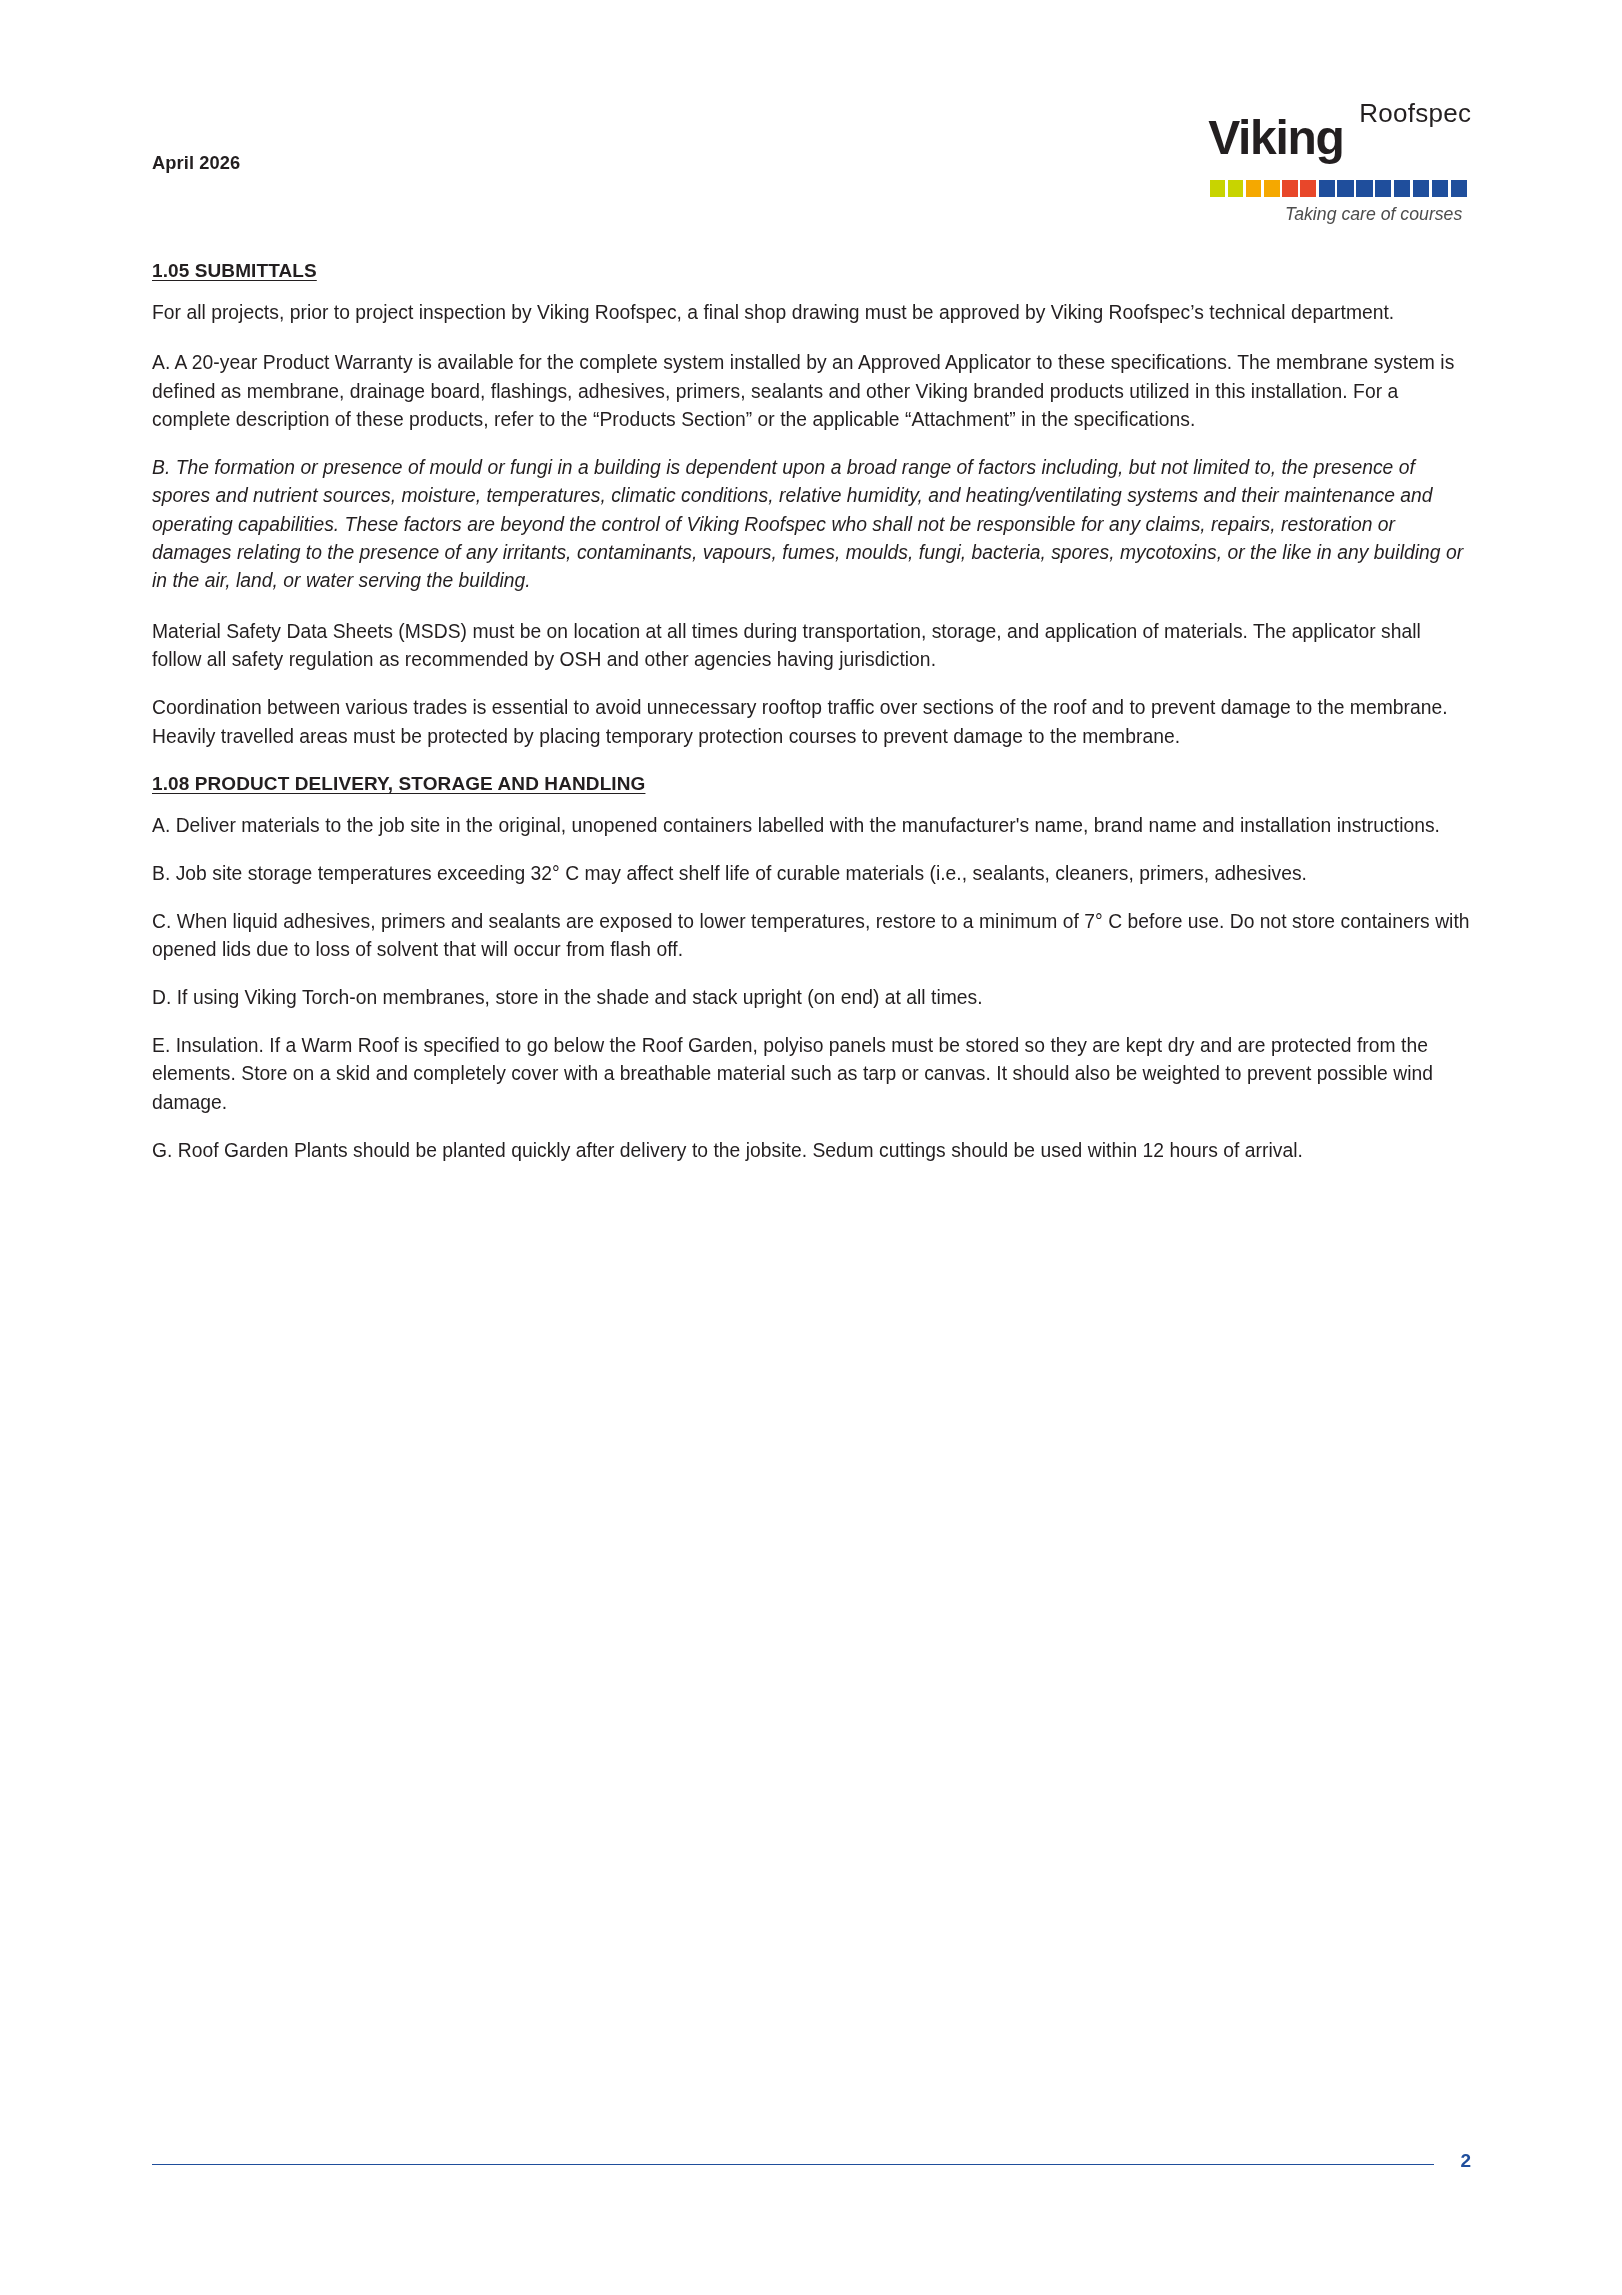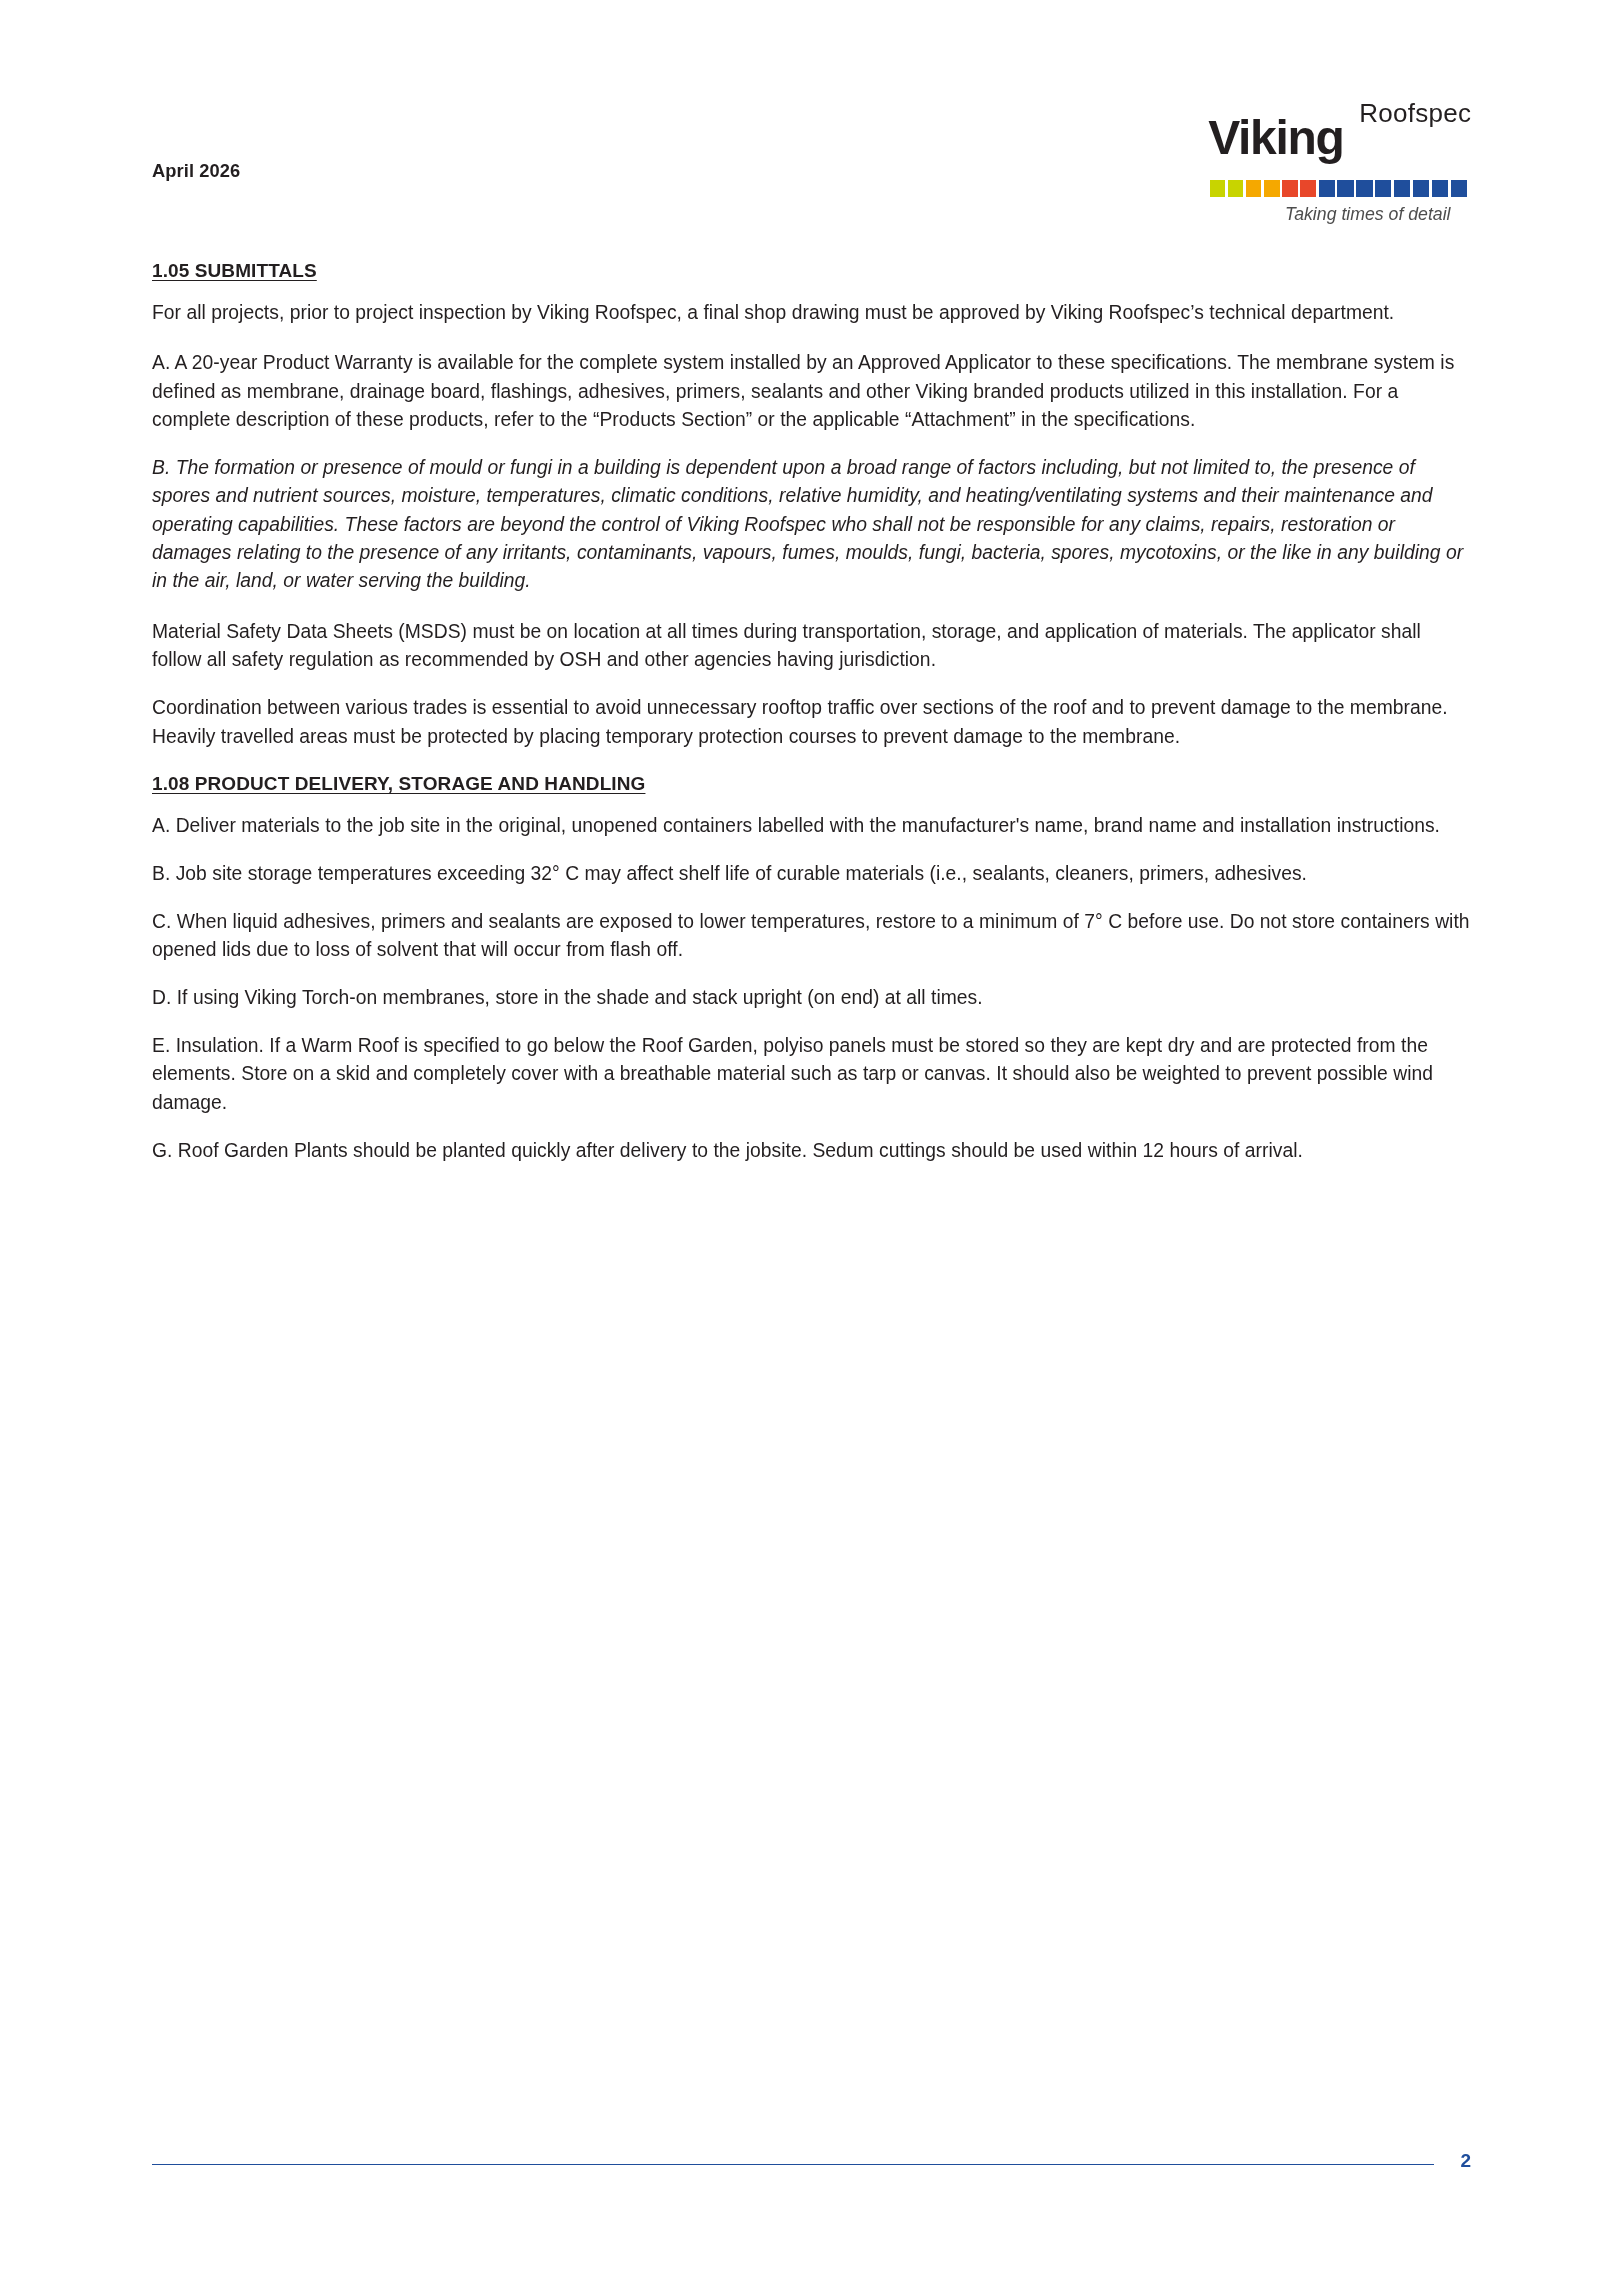--- a/index.html
+++ b/index.html
@@ -33,21 +33,20 @@
     height: 196px;
   }
   .header-date {
     position: absolute;
     left: 0;
     top: 152px;
     font-size: 18.3px;
     font-weight: bold;
     color: #231f20;
     letter-spacing: 0.1px;
-    margin-top: 8px;
   }
   .header-title {
     position: absolute;
     left: 0;
     top: 181px;
     font-size: 29px;
     font-weight: bold;
     color: #1f4e9c;
     letter-spacing: 0.3px;
   }
@@ -176,21 +175,21 @@
             <span class="seg" style="background: rgb(232, 71, 42); width: 15.7px;"></span>
             <span class="seg" style="background: rgb(31, 78, 156); width: 16.4px;"></span>
             <span class="seg" style="background: rgb(31, 78, 156); width: 16.4px;"></span>
             <span class="seg" style="background: rgb(31, 78, 156); width: 16.4px;"></span>
             <span class="seg" style="background: rgb(31, 78, 156); width: 16.4px;"></span>
             <span class="seg" style="background: rgb(31, 78, 156); width: 16.4px;"></span>
             <span class="seg" style="background: rgb(31, 78, 156); width: 16.4px;"></span>
             <span class="seg" style="background: rgb(31, 78, 156); width: 16.4px;"></span>
             <span class="seg" style="background: rgb(31, 78, 156); width: 16.4px;"></span>
           </div>
-        <div class="logo-tag">Taking times of detail</div>
+        <div class="logo-tag">Taking care of courses</div>
       </div>
     </div>
 
     <div class="body-start" id="sections-root">
         <div class="sec-block">
           <h2 class="section">1.05 SUBMITTALS</h2>
           <p class="para">For all projects, prior to project inspection by Viking Roofspec, a final shop drawing must be approved by Viking Roofspec’s technical department.</p>
         </div>
         <div class="sec-block">
           <p class="para">A. A 20-year Product Warranty is available for the complete system installed by an Approved Applicator to these specifications. The membrane system is defined as membrane, drainage board, flashings, adhesives, primers, sealants and other Viking branded products utilized in this installation. For a complete description of these products, refer to the “Products Section” or the applicable “Attachment” in the specifications.</p>

